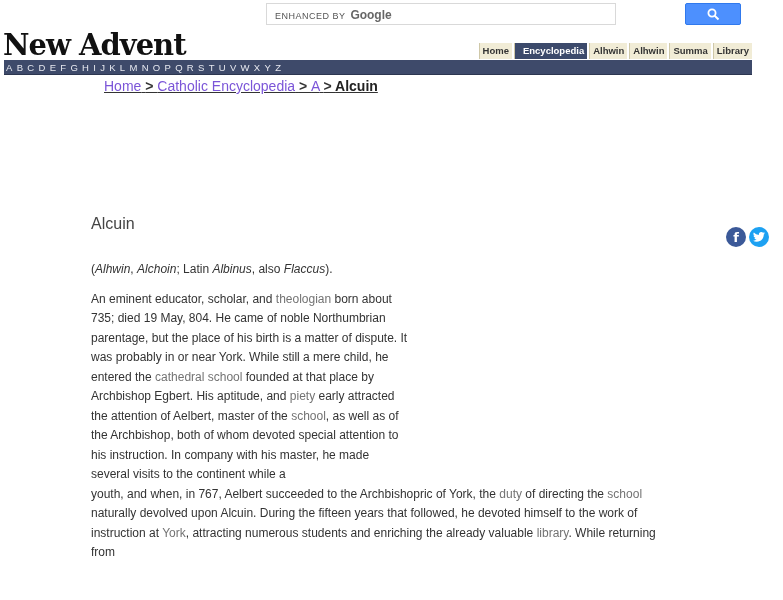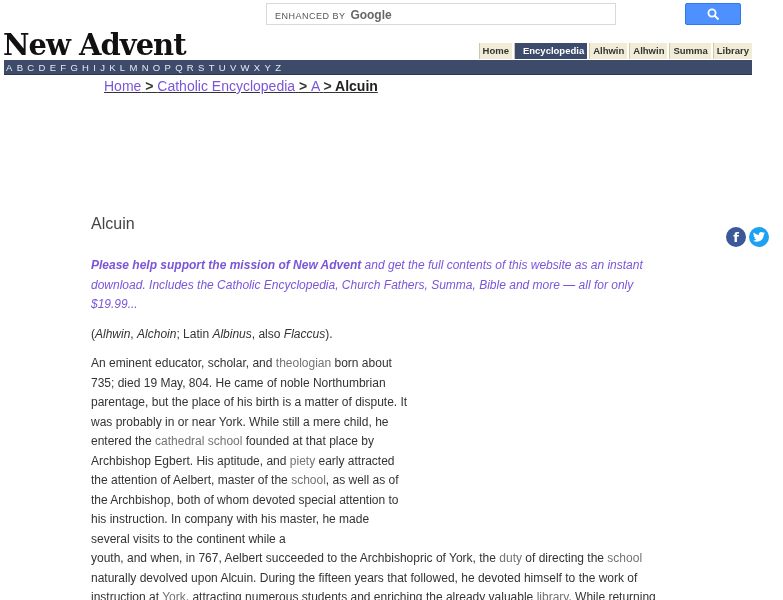--- a/index.html
+++ b/index.html
@@ -132,20 +132,17 @@
     <span style="font-family:'DejaVu Sans',sans-serif;font-size:13px;">f</span>
   </div>
   <div class="circ tw">
     <svg width="12" height="10" viewBox="0 0 24 20">
       <path d="M24 2.4a9.8 9.8 0 0 1-2.8.8A4.9 4.9 0 0 0 23.3.5a9.9 9.9 0 0 1-3.1 1.2A4.9 4.9 0 0 0 11.8 6 14 14 0 0 1 1.7.9a4.9 4.9 0 0 0 1.5 6.6A4.9 4.9 0 0 1 1 6.9a4.9 4.9 0 0 0 3.9 4.8 4.9 4.9 0 0 1-2.2.1 4.9 4.9 0 0 0 4.6 3.4A9.9 9.9 0 0 1 0 17.3 14 14 0 0 0 7.5 19.5c9.1 0 14-7.5 14-14v-.6A10 10 0 0 0 24 2.4z" fill="#fff"></path>
     </svg>
   </div>
 </div>
 
 <div class="content">
-  <p class="promo">
-    <b>Please help support the mission of New Advent</b><span> and get the full contents of this website as an instant download. Includes the Catholic Encyclopedia, Church Fathers, Summa, Bible and more — all for only $19.99...</span>
-  </p>
   <p class="alt-names"><span>(</span><i>Alhwin</i><span>, </span><i>Alchoin</i><span>; Latin </span><i>Albinus</i><span>, also </span><i>Flaccus</i><span>).</span></p>
   <p class="body-text">
     <span class="narrow"><span>An eminent educator, scholar, and </span><a>theologian</a><span> born about 735; died 19 May, 804. He came of noble Northumbrian parentage, but the place of his birth is a matter of dispute. It was probably in or near York. While still a mere child, he entered the </span><a>cathedral school</a><span> founded at that place by Archbishop Egbert. His aptitude, and </span><a>piety</a><span> early attracted the attention of Aelbert, master of the </span><a>school</a><span>, as well as of the Archbishop, both of whom devoted special attention to his instruction. In company with his master, he made several visits to the continent while a</span></span><span>youth, and when, in 767, Aelbert succeeded to the Archbishopric of York, the </span><a>duty</a><span> of directing the </span><a>school</a><span> naturally devolved upon Alcuin. During the fifteen years that followed, he devoted himself to the work of instruction at </span><a>York</a><span>, attracting numerous students and enriching the already valuable </span><a>library</a><span>. While returning from </span>
   </p>
 </div>
 
 </body></html>

